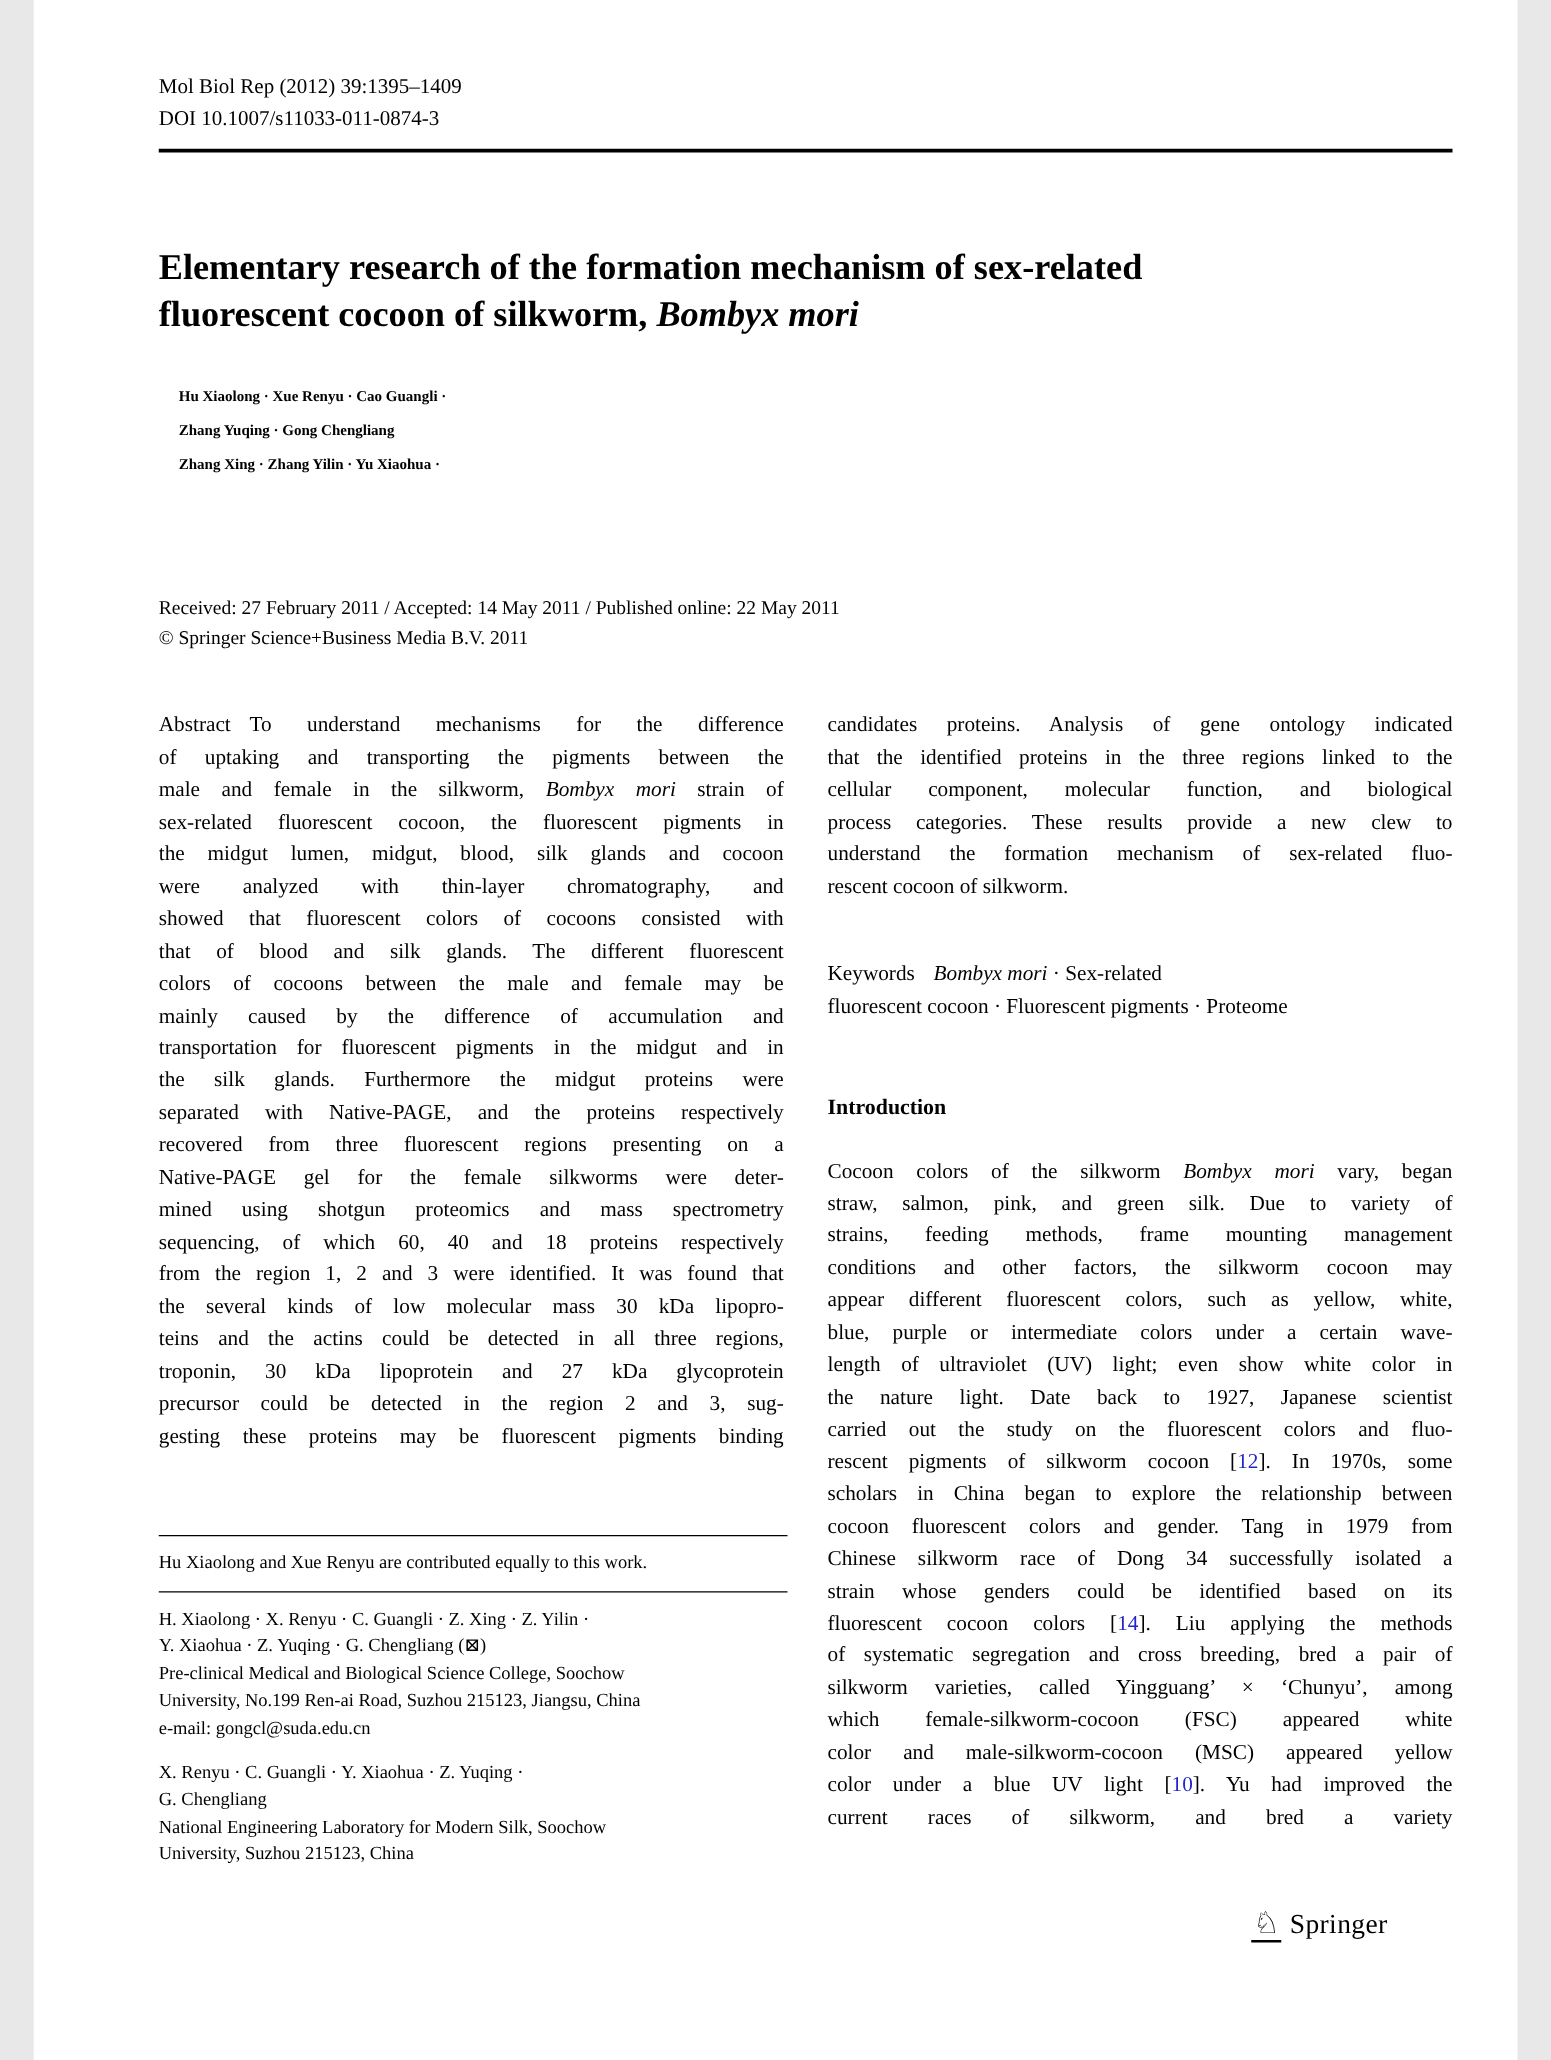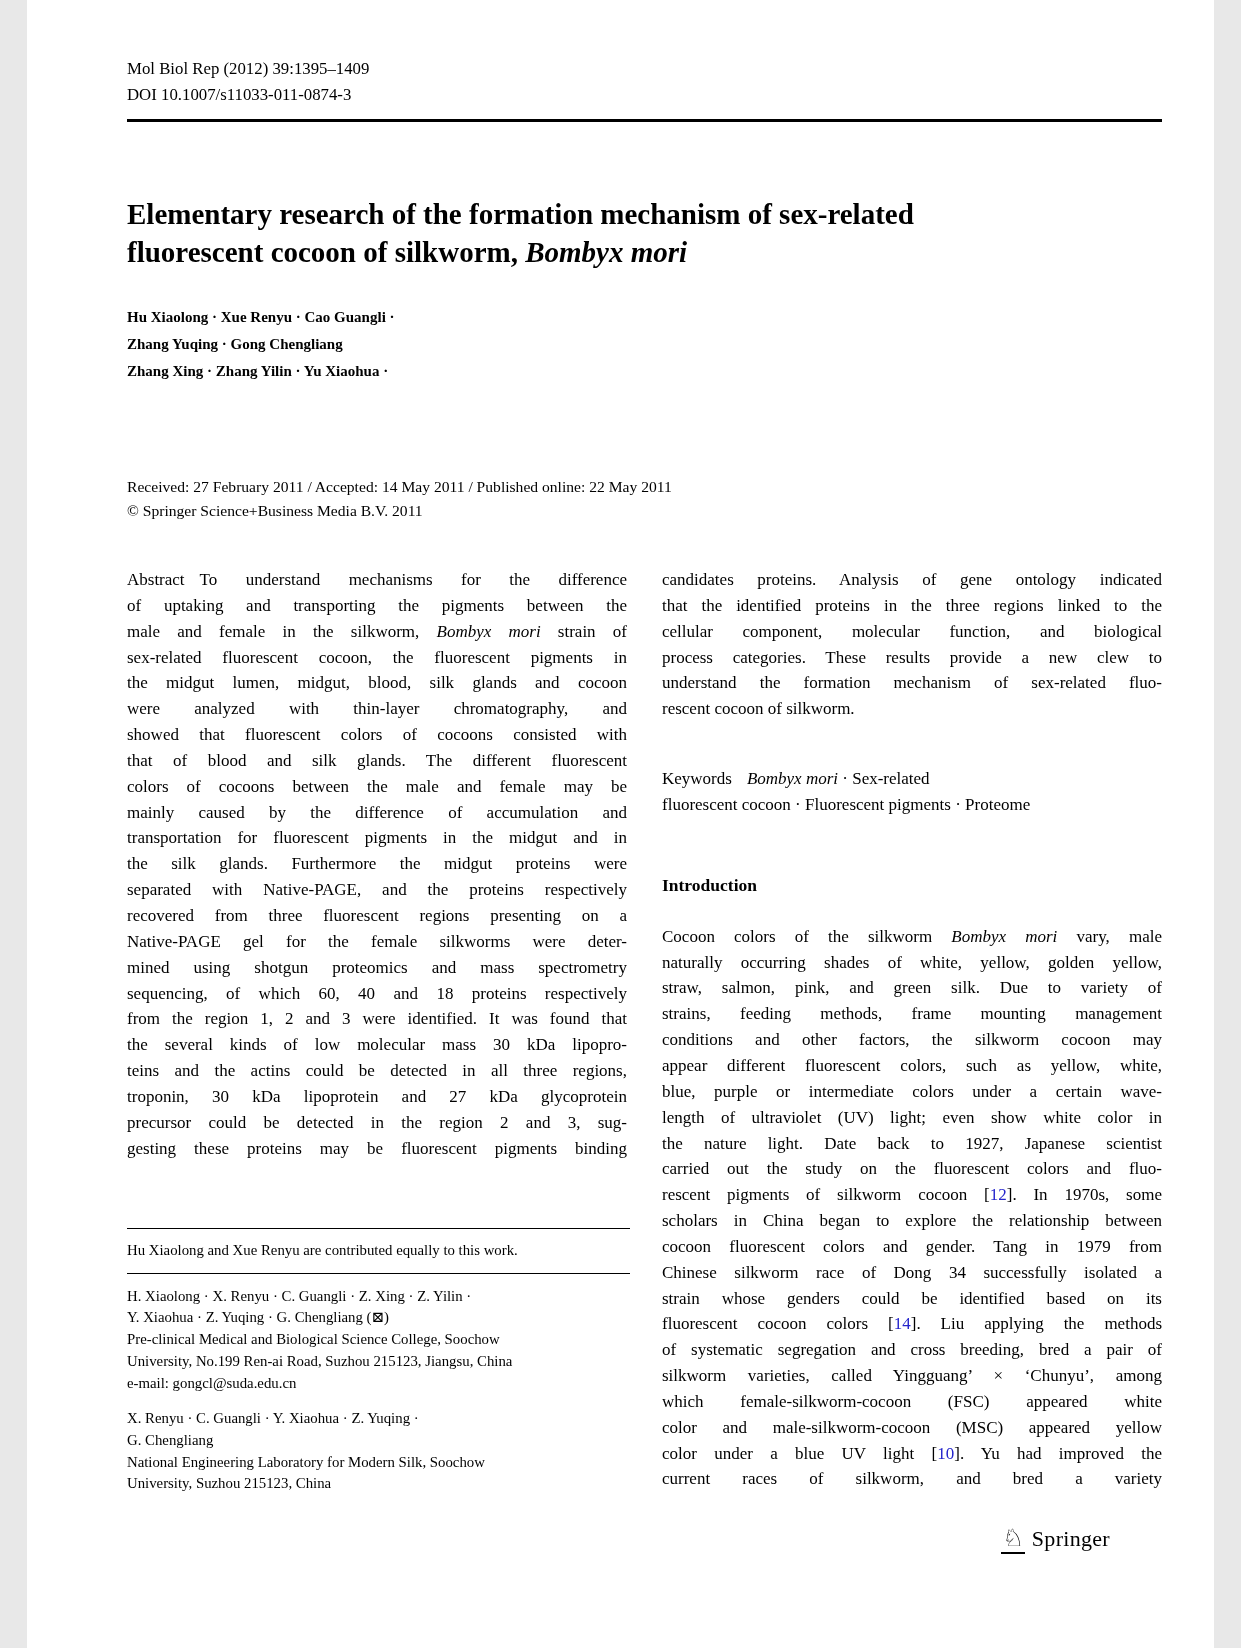--- a/index.html
+++ b/index.html
@@ -11,21 +11,21 @@
     font-family:"Liberation Serif","DejaVu Serif",serif;
     color:#000;
     overflow:hidden;
   }
   
   .jheader{position:absolute;left:100px;top:56px;width:1035px;font-size:16.8px;line-height:26px;}
   .hrule{position:absolute;left:100px;top:119px;width:1035px;height:2.6px;background:#000;}
   
   .title{position:absolute;left:100px;top:196px;width:1035px;font-size:29px;font-weight:bold;line-height:37.5px;}
   
-  .authors{position:absolute;left:100px;top:304px;width:700px;font-size:15px;font-weight:bold;line-height:27px;}
+  .authors{position:absolute;left:116px;top:304px;width:700px;font-size:12px;font-weight:bold;line-height:27px;}
   
   .dates{position:absolute;left:100px;top:475px;width:1035px;font-size:15.6px;line-height:23.5px;}
   
   .cols{position:absolute;left:100px;top:567px;width:1035px;display:flex;gap:35px;}
   .col{width:500px;font-size:17px;line-height:25.85px;}
   .tl{text-align:justify;text-align-last:justify;}
   .tl.end{text-align:left;text-align-last:left;}
   .i{font-style:italic;}
   .b{font-weight:normal;}
   .gap{padding-left:15px;}
@@ -108,22 +108,21 @@
           <div class="tl"><span>process categories. These results provide a new clew to</span></div>
           <div class="tl"><span>understand the formation mechanism of sex-related fluo-</span></div>
           <div class="tl end"><span>rescent cocoon of silkworm.</span></div>
         </div>
       <div class="kwblock">
           <div class="tl end"><span class="b">Keywords</span><span class="i gap">Bombyx mori</span><span> · Sex-related</span></div>
           <div class="tl end"><span>fluorescent cocoon · Fluorescent pigments · Proteome</span></div>
         </div>
       <div class="introhead">Introduction</div>
       <div class="intropara">
-          <div class="tl"><span>Cocoon colors of the silkworm </span><span class="i">Bombyx mori</span><span> vary, male</span></div>
-          <div class="tl"><span>naturally occurring shades of white, yellow, golden yellow,</span></div>
+          <div class="tl"><span>Cocoon colors of the silkworm </span><span class="i">Bombyx mori</span><span> vary, began</span></div>
           <div class="tl"><span>straw, salmon, pink, and green silk. Due to variety of</span></div>
           <div class="tl"><span>strains, feeding methods, frame mounting management</span></div>
           <div class="tl"><span>conditions and other factors, the silkworm cocoon may</span></div>
           <div class="tl"><span>appear different fluorescent colors, such as yellow, white,</span></div>
           <div class="tl"><span>blue, purple or intermediate colors under a certain wave-</span></div>
           <div class="tl"><span>length of ultraviolet (UV) light; even show white color in</span></div>
           <div class="tl"><span>the nature light. Date back to 1927, Japanese scientist</span></div>
           <div class="tl"><span>carried out the study on the fluorescent colors and fluo-</span></div>
           <div class="tl"><span>rescent pigments of silkworm cocoon [</span><span class="ref">12</span><span>]. In 1970s, some</span></div>
           <div class="tl"><span>scholars in China began to explore the relationship between</span></div>

